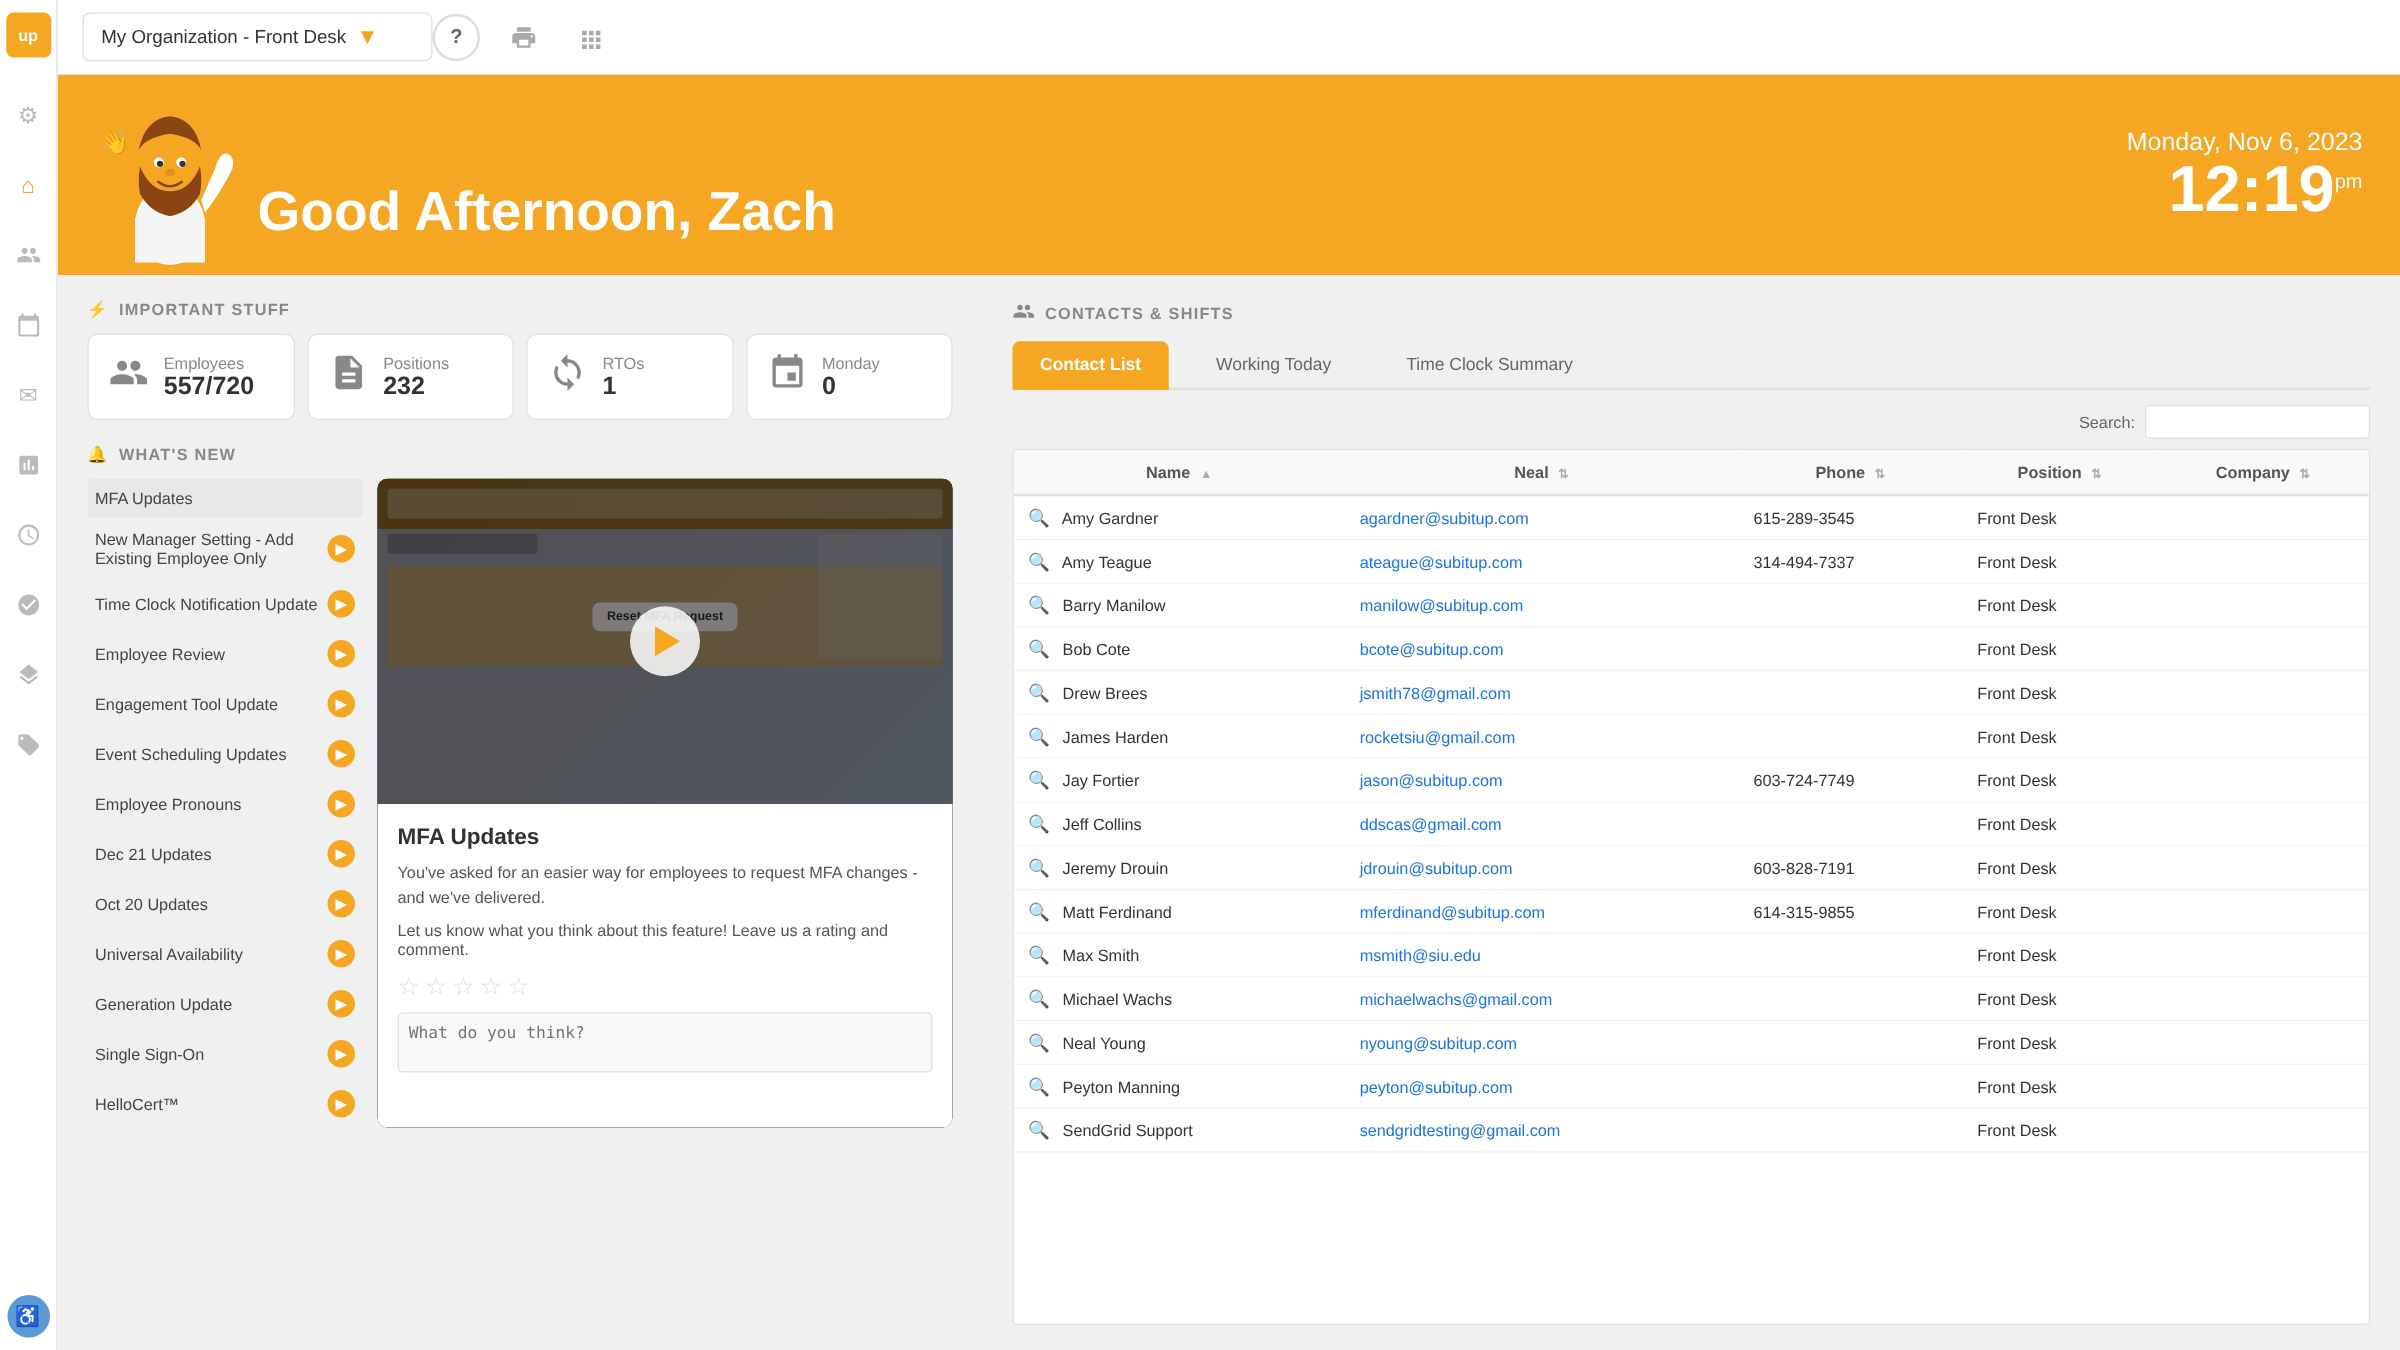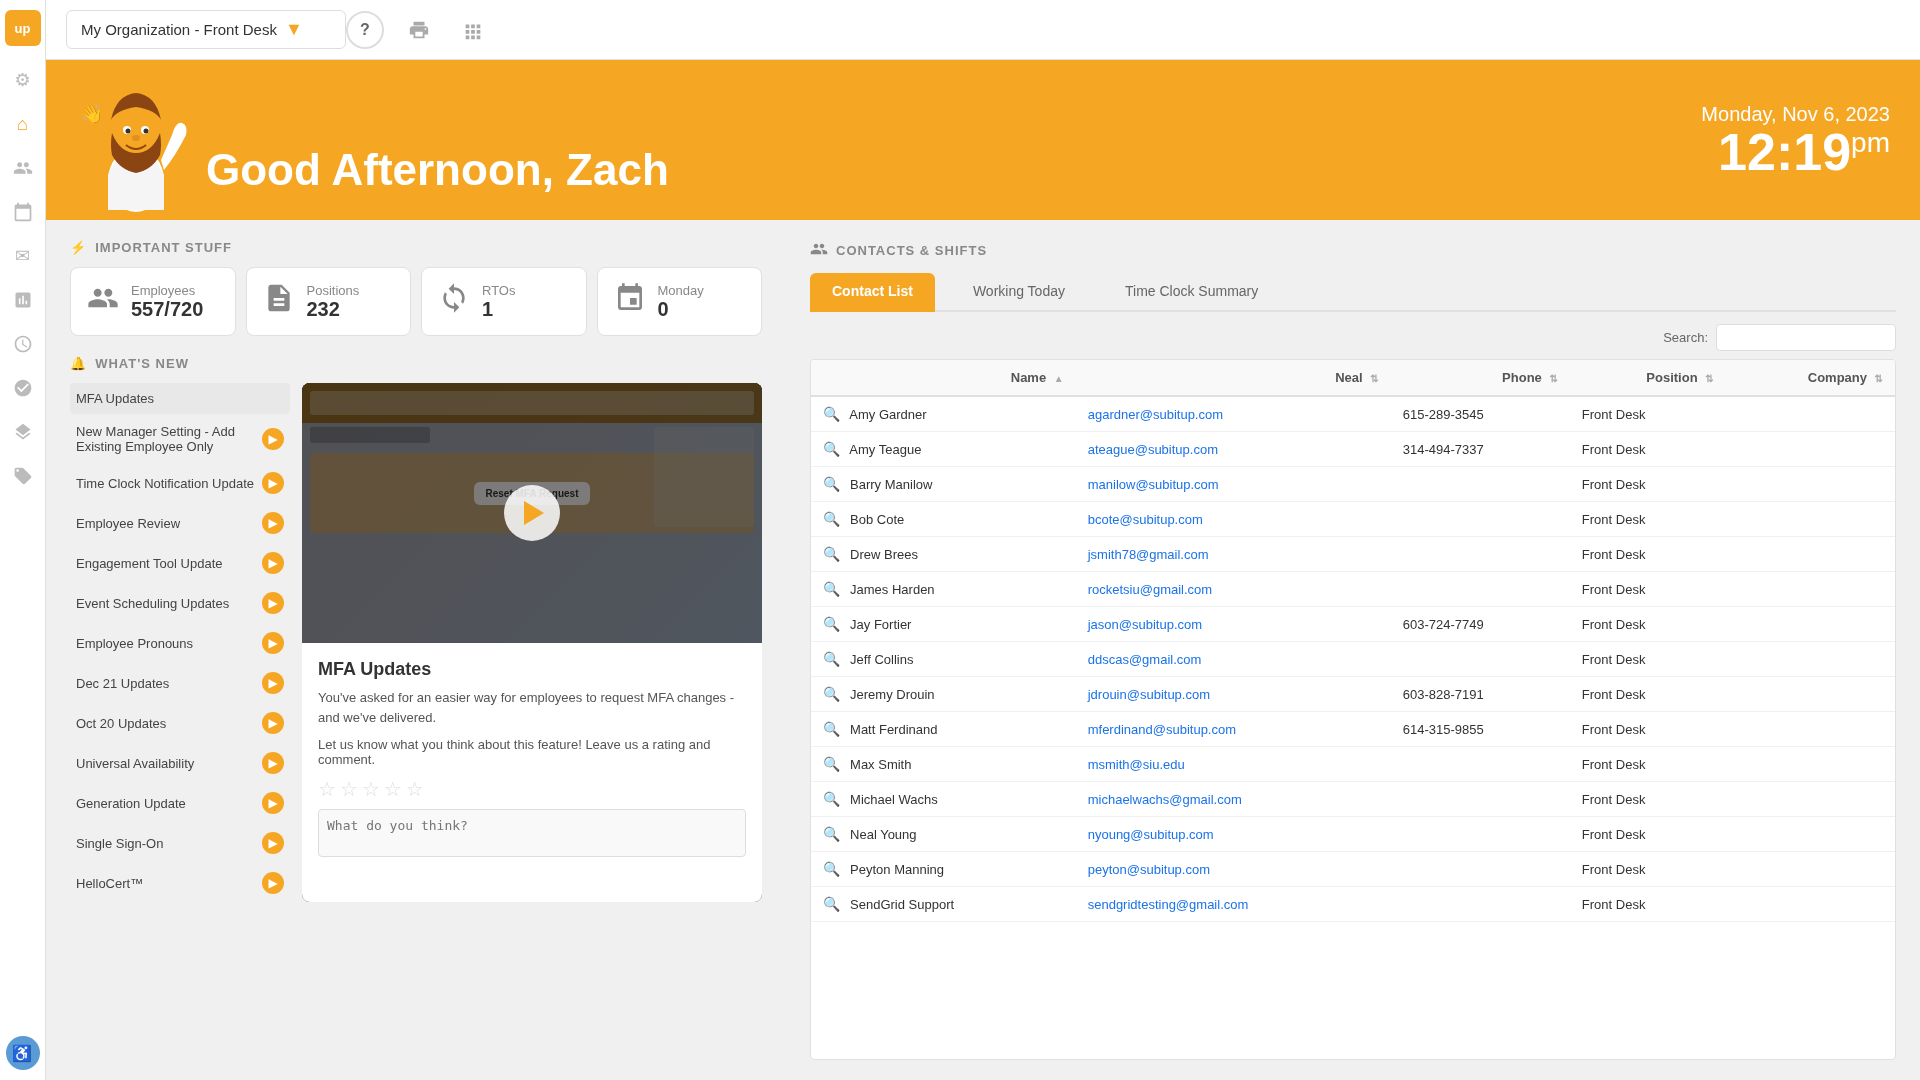--- a/index.html
+++ b/index.html
@@ -8,21 +8,21 @@
     
     #sidebar {
       width: 46px;
       background: #fff;
       display: flex;
       flex-direction: column;
       align-items: center;
       padding: 10px 0;
       border-right: 1px solid #e0e0e0;
       z-index: 10;
-      gap: 8px;
+      gap: 20px;
     }
     .sidebar-logo {
       width: 36px; height: 36px;
       background: #f5a623;
       border-radius: 6px;
       display: flex; align-items: center; justify-content: center;
       color: white; font-weight: bold; font-size: 14px;
       margin-bottom: 8px;
     }
     .sidebar-icon {
@@ -108,21 +108,21 @@
     .hero-date {
       font-size: 20px;
       font-weight: 400;
     }
     .hero-time {
       font-size: 52px;
       font-weight: 700;
       line-height: 1;
     }
     .hero-time sup {
-      font-size: 28px;
+      font-size: 16px;
       font-weight: 400;
       vertical-align: super;
     }
 
     
     #content {
       display: flex;
       flex: 1;
       overflow: hidden;
       background: #f0f0f0;
@@ -369,21 +369,21 @@
     table {
       width: 100%;
       border-collapse: collapse;
       font-size: 13px;
     }
     thead tr {
       background: #f9f9f9;
       border-bottom: 2px solid #e0e0e0;
     }
     th {
-      text-align: right;
+      text-align: center;
       padding: 10px 12px;
       font-weight: 600;
       color: #555;
       white-space: nowrap;
     }
     th .sort-icon { color: #aaa; font-size: 10px; margin-left: 4px; }
     td {
       padding: 9px 12px;
       border-bottom: 1px solid #f0f0f0;
       color: #333;

